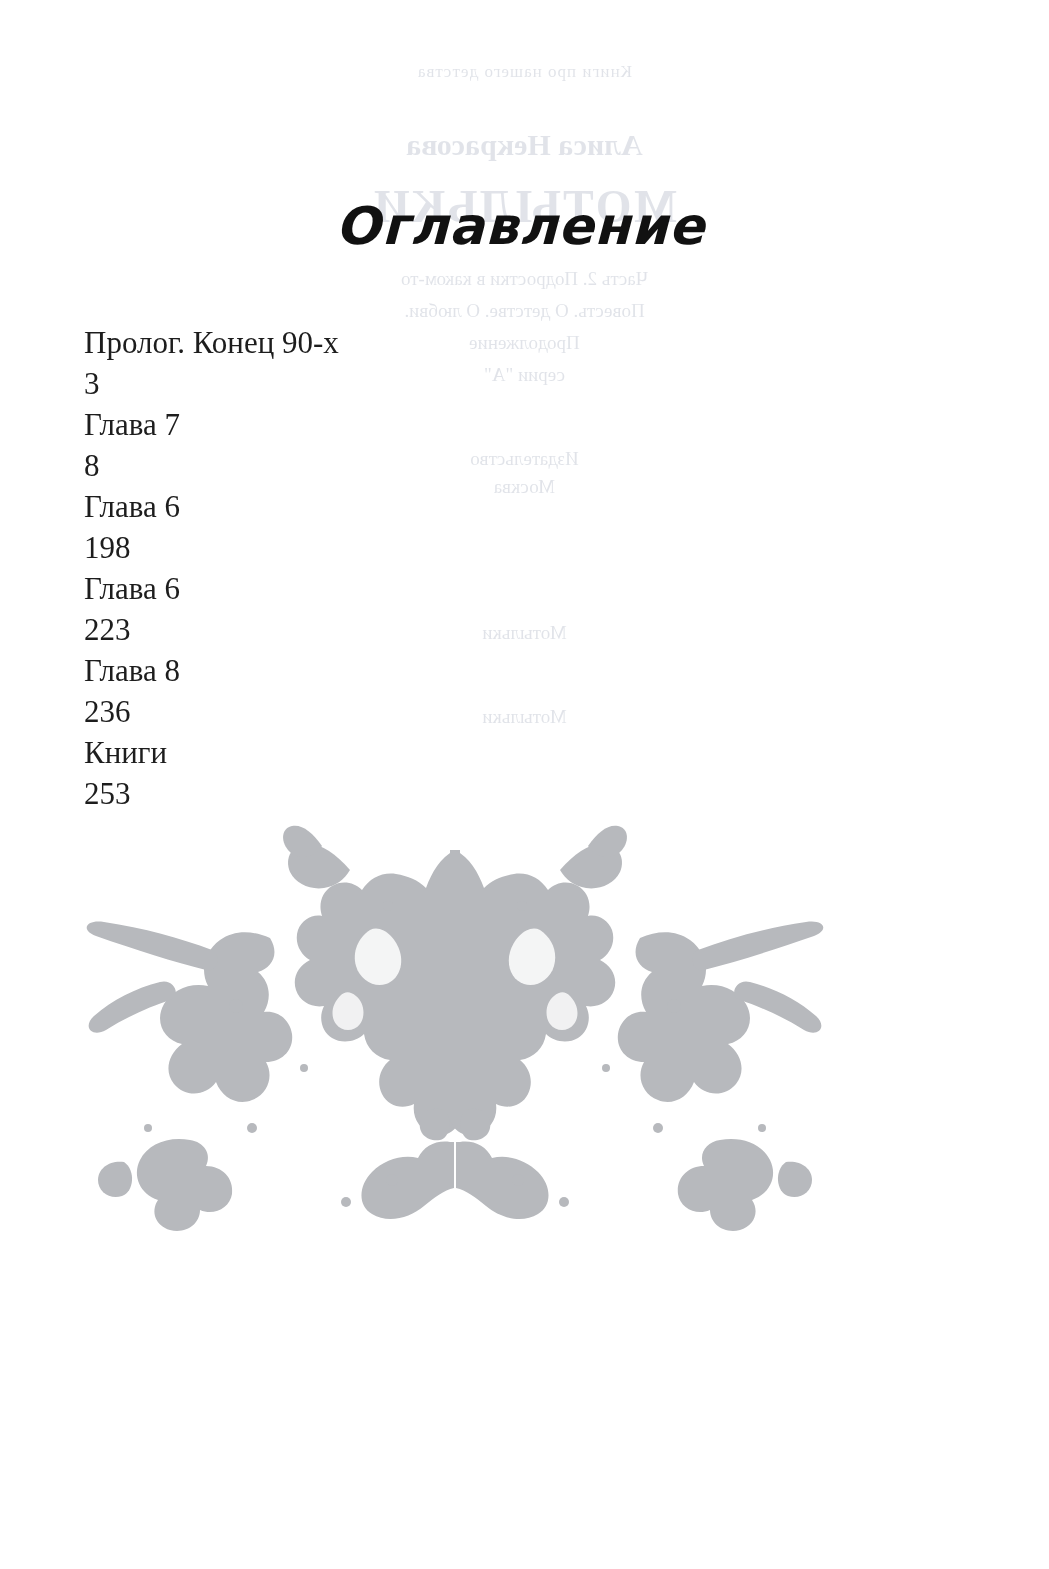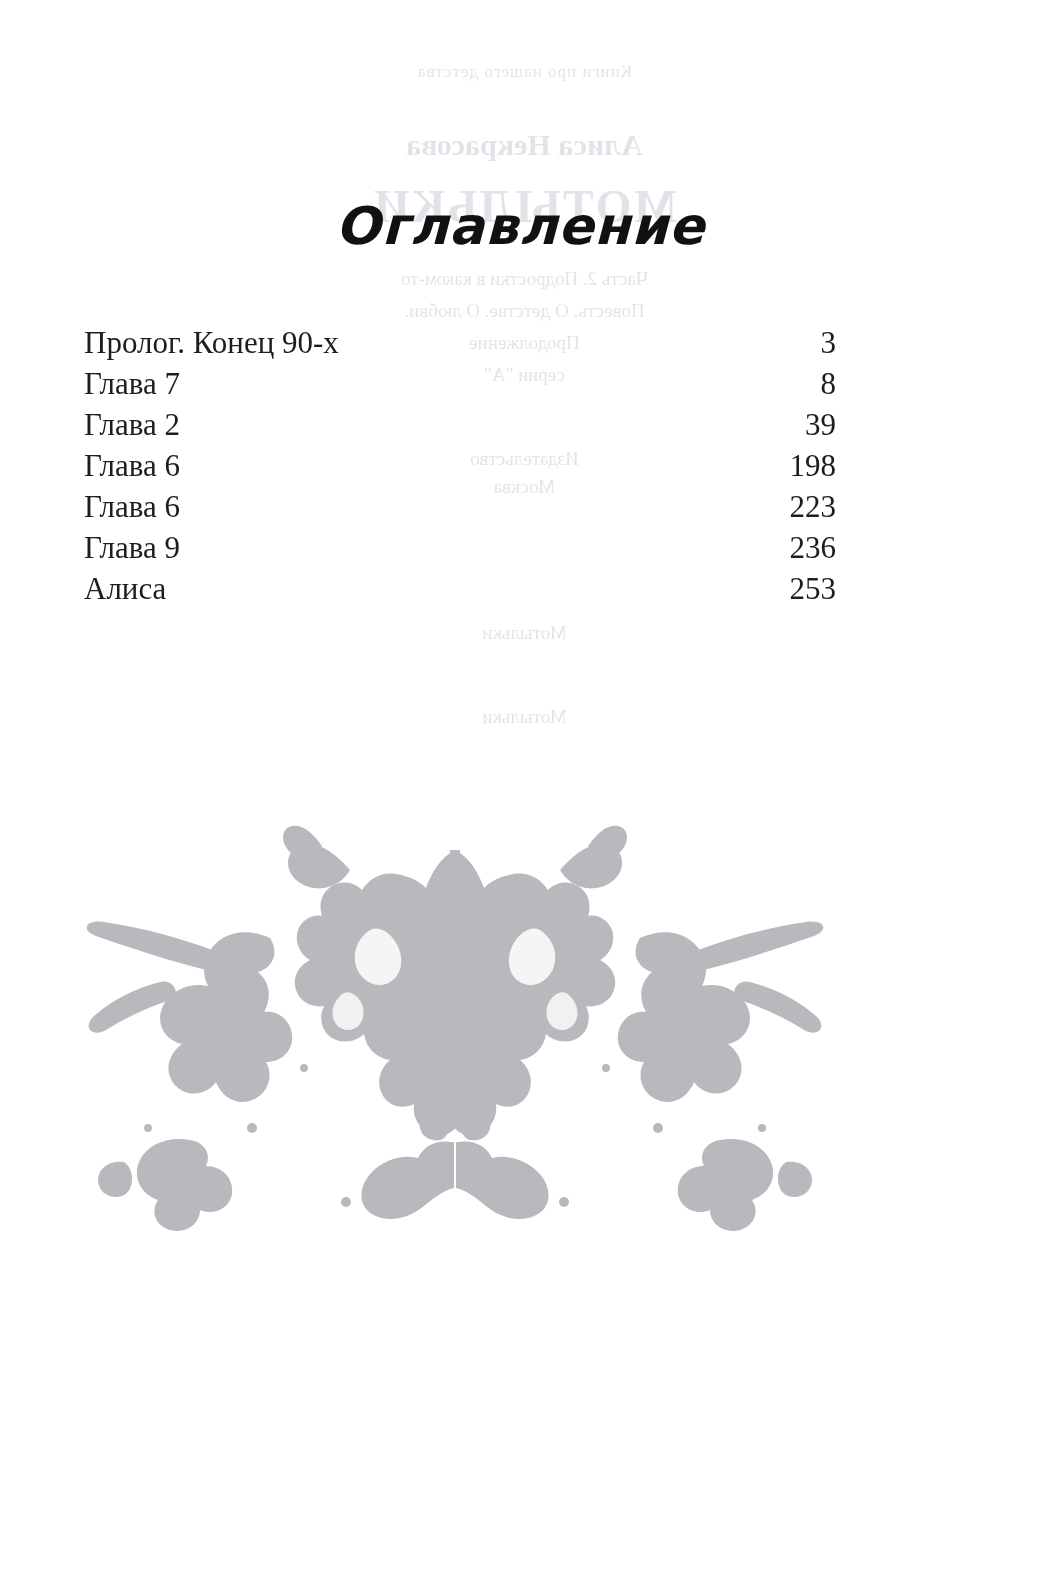--- a/index.html
+++ b/index.html
@@ -85,20 +85,21 @@
     top: 322px;
     width: 752px;
   }
   .toc-row {
     display: flex;
     justify-content: space-between;
     align-items: baseline;
     font-size: 31px;
     line-height: 41px;
     color: #1d1d1d;
+    flex-direction: column;
   }
   .toc-label { white-space: nowrap; }
   .toc-page  { white-space: nowrap; }
 
   
   .inkblot {
     position: absolute;
     left: 40px;
     top: 810px;
     width: 830px;
@@ -128,37 +129,33 @@
 <div class="toc">
   <div class="toc-row">
     <span class="toc-label">Пролог. Конец 90-х</span>
     <span class="toc-page">3</span>
   </div>
   <div class="toc-row">
     <span class="toc-label">Глава 7</span>
     <span class="toc-page">8</span>
   </div>
   <div class="toc-row">
-    <span class="toc-label">Глава 2</span>
-    <span class="toc-page">39</span>
-  </div>
-  <div class="toc-row">
     <span class="toc-label">Глава 6</span>
     <span class="toc-page">198</span>
   </div>
   <div class="toc-row">
     <span class="toc-label">Глава 6</span>
     <span class="toc-page">223</span>
   </div>
   <div class="toc-row">
-    <span class="toc-label">Глава 9</span>
+    <span class="toc-label">Глава 8</span>
     <span class="toc-page">236</span>
   </div>
   <div class="toc-row">
-    <span class="toc-label">Алиса</span>
+    <span class="toc-label">Книги</span>
     <span class="toc-page">253</span>
   </div>
 </div>
 
 <div class="inkblot">
   <svg viewBox="0 0 830 460" xmlns="http://www.w3.org/2000/svg" aria-hidden="true">
     <defs>
       <g id="blot-half" fill="#b7b9bd">
 
         <path d="M415 40

